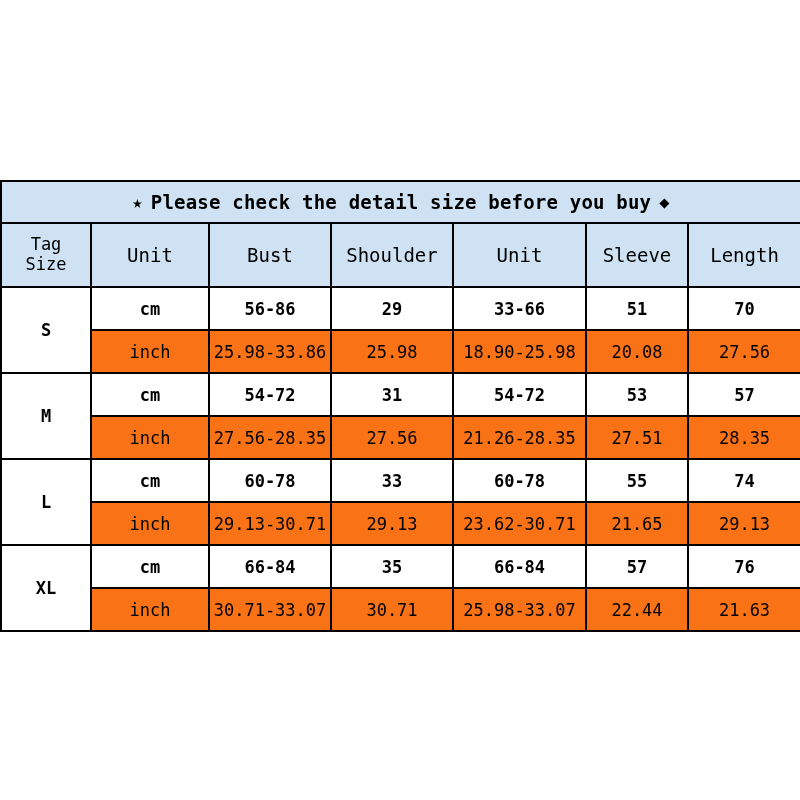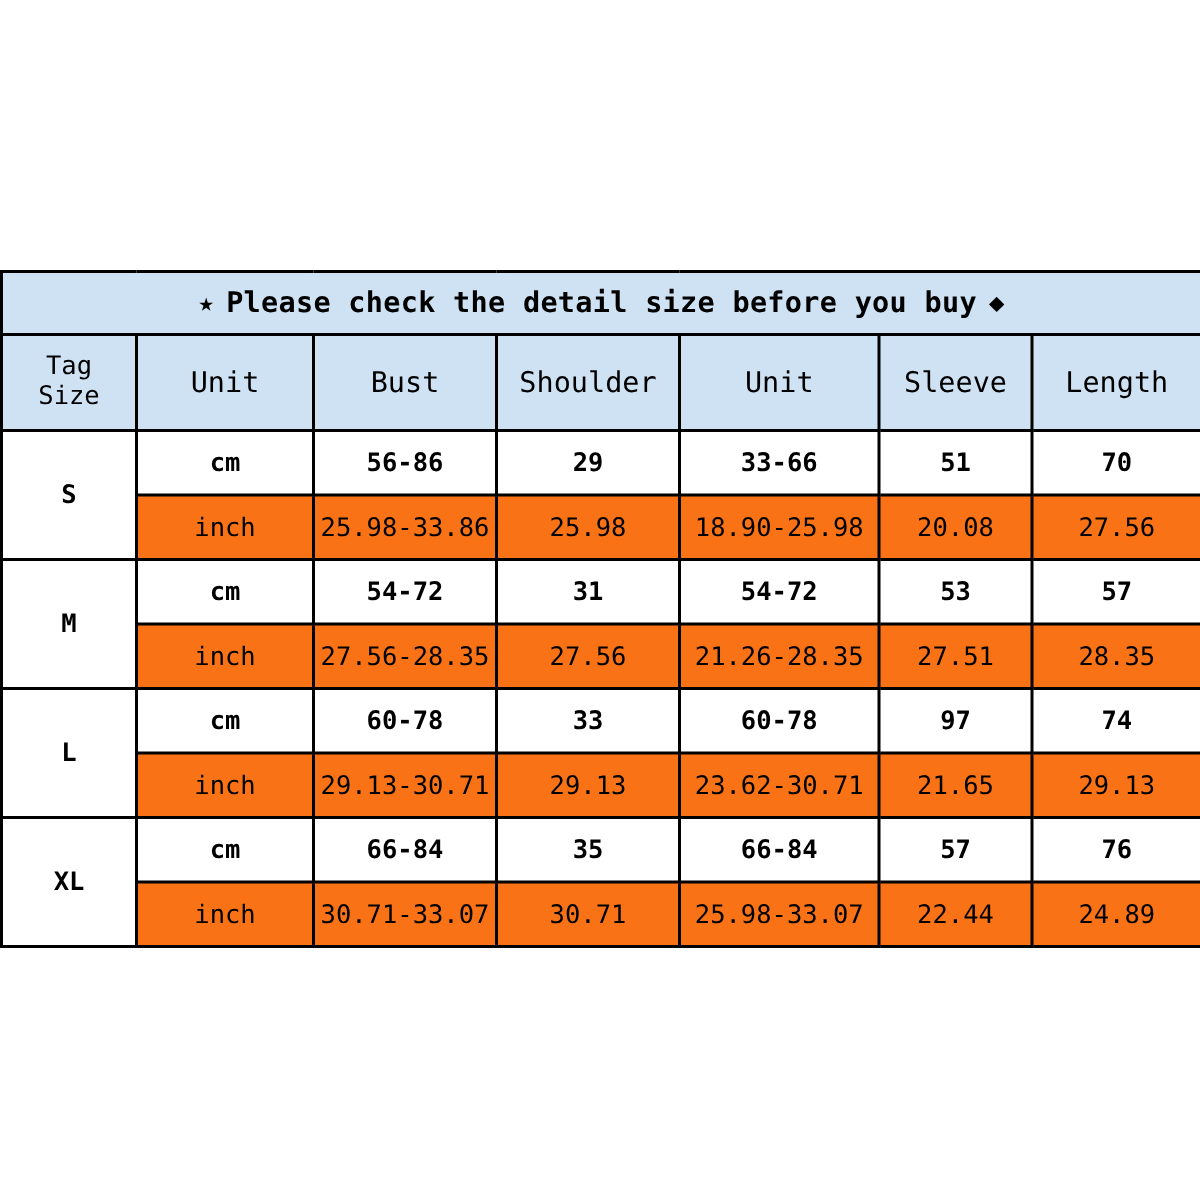--- a/index.html
+++ b/index.html
@@ -164,21 +164,21 @@
         <td>27.51</td>
         <td>28.35</td>
       </tr>
 
       <tr class="data-row-white">
         <td class="tag-cell" rowspan="2">L</td>
         <td class="unit-cell">cm</td>
         <td>60-78</td>
         <td>33</td>
         <td>60-78</td>
-        <td>97</td>
+        <td>55</td>
         <td>74</td>
       </tr>
       <tr class="data-row-blue">
         <td class="unit-cell">inch</td>
         <td>29.13-30.71</td>
         <td>29.13</td>
         <td>23.62-30.71</td>
         <td>21.65</td>
         <td>29.13</td>
       </tr>
@@ -191,18 +191,18 @@
         <td>66-84</td>
         <td>57</td>
         <td>76</td>
       </tr>
       <tr class="data-row-blue">
         <td class="unit-cell">inch</td>
         <td>30.71-33.07</td>
         <td>30.71</td>
         <td>25.98-33.07</td>
         <td>22.44</td>
-        <td>24.89</td>
+        <td>21.63</td>
       </tr>
     </tbody>
   </table>
 
 </div>
 
 </body></html>

